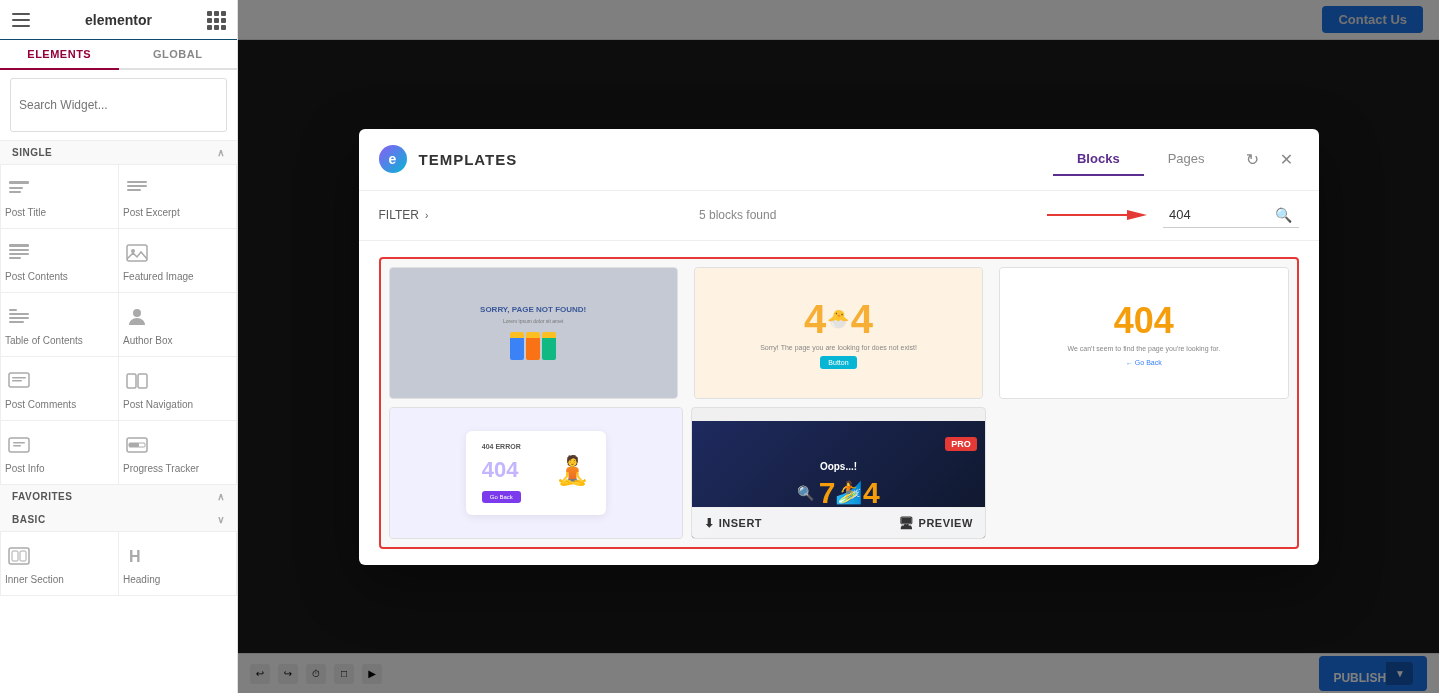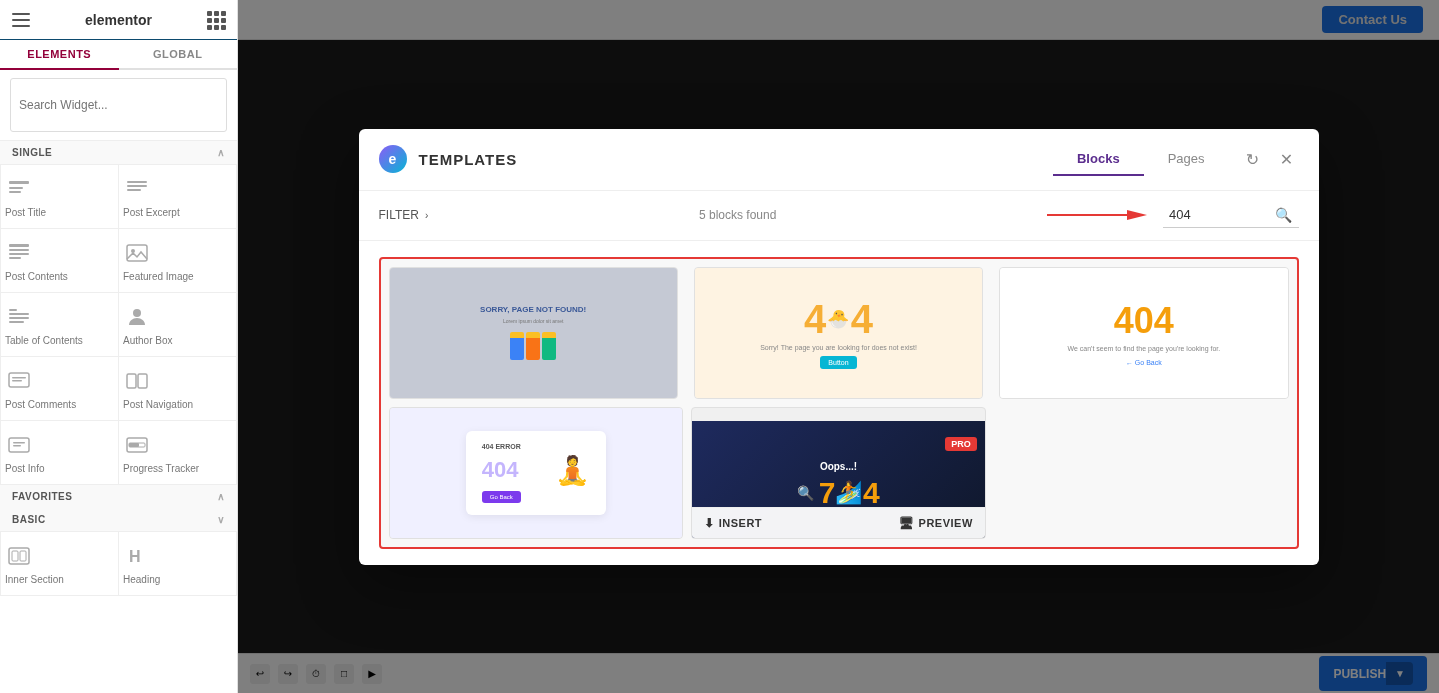--- a/index.html
+++ b/index.html
@@ -114,21 +114,21 @@
       z-index: 2;
     }
 
     .bottom-left { display: flex; gap: 8px; align-items: center; }
     .bottom-icon { width: 20px; height: 20px; background: #eee; border-radius: 3px; display: flex; align-items: center; justify-content: center; font-size: 10px; cursor: pointer; }
 
     .publish-btn {
       background: #1a73e8; color: #fff;
       border: none; border-radius: 4px;
       padding: 6px 14px; font-size: 12px; font-weight: 600;
-      cursor: pointer; display: flex; align-items: center; gap: 0;
+      cursor: pointer; display: flex; align-items: flex-end; gap: 0;
     }
     .publish-btn .arrow-part {
       background: #1557b0; padding: 6px 8px;
       border-left: 1px solid #1557b0;
       border-radius: 0 4px 4px 0;
       font-size: 10px;
     }
 
     
     .modal-overlay {

